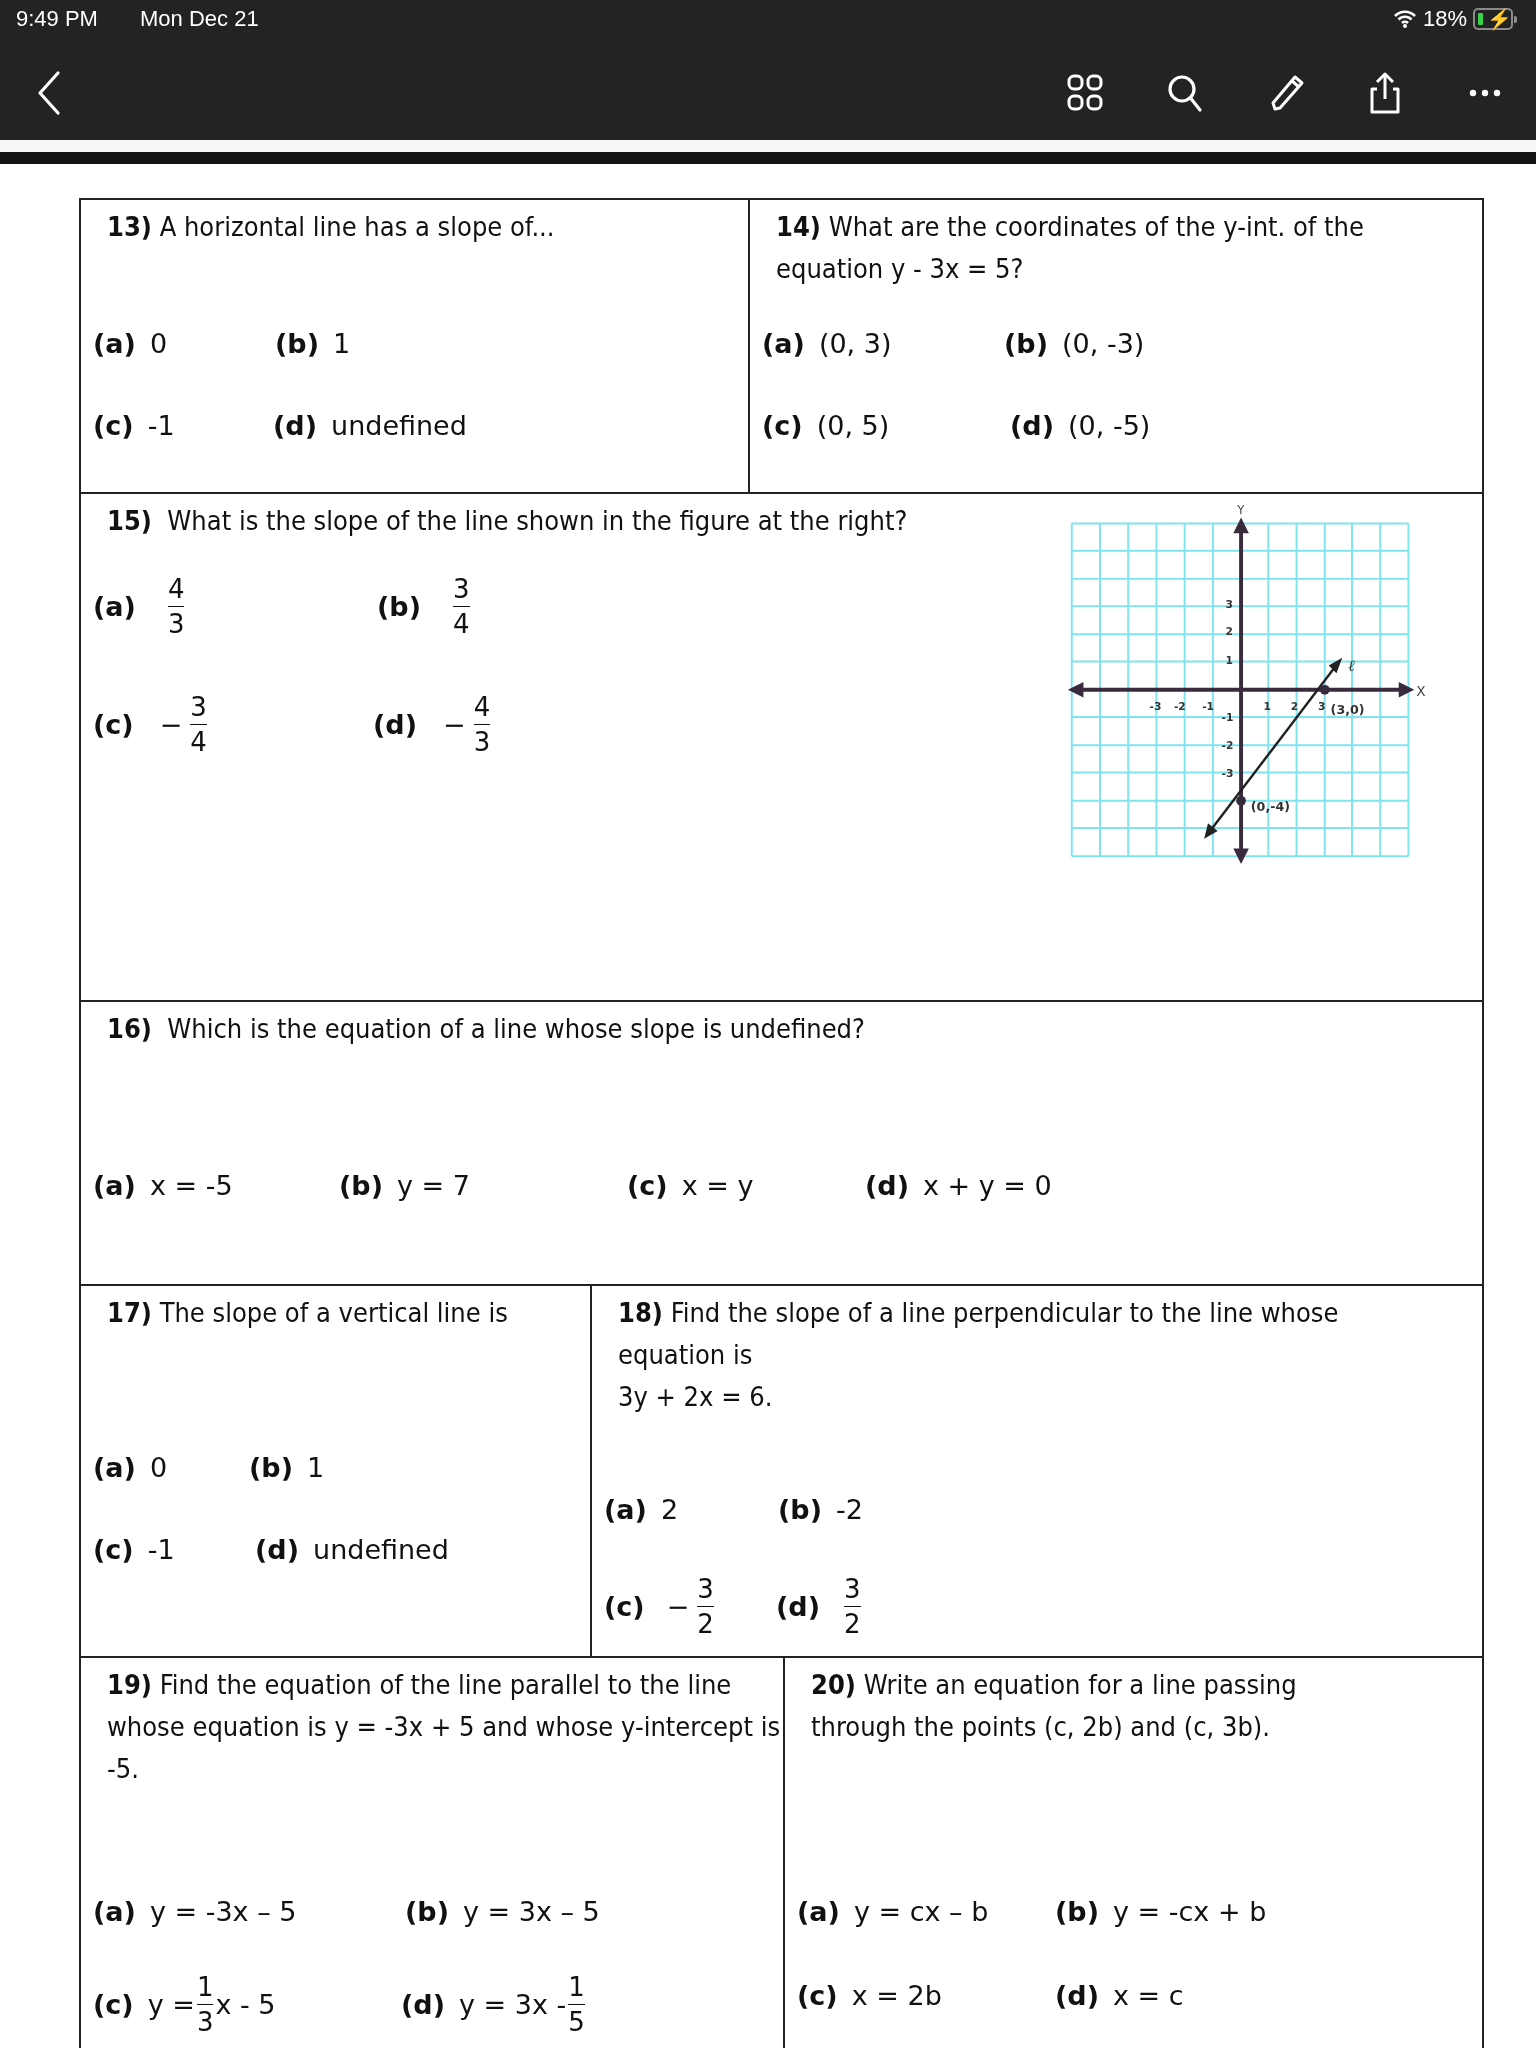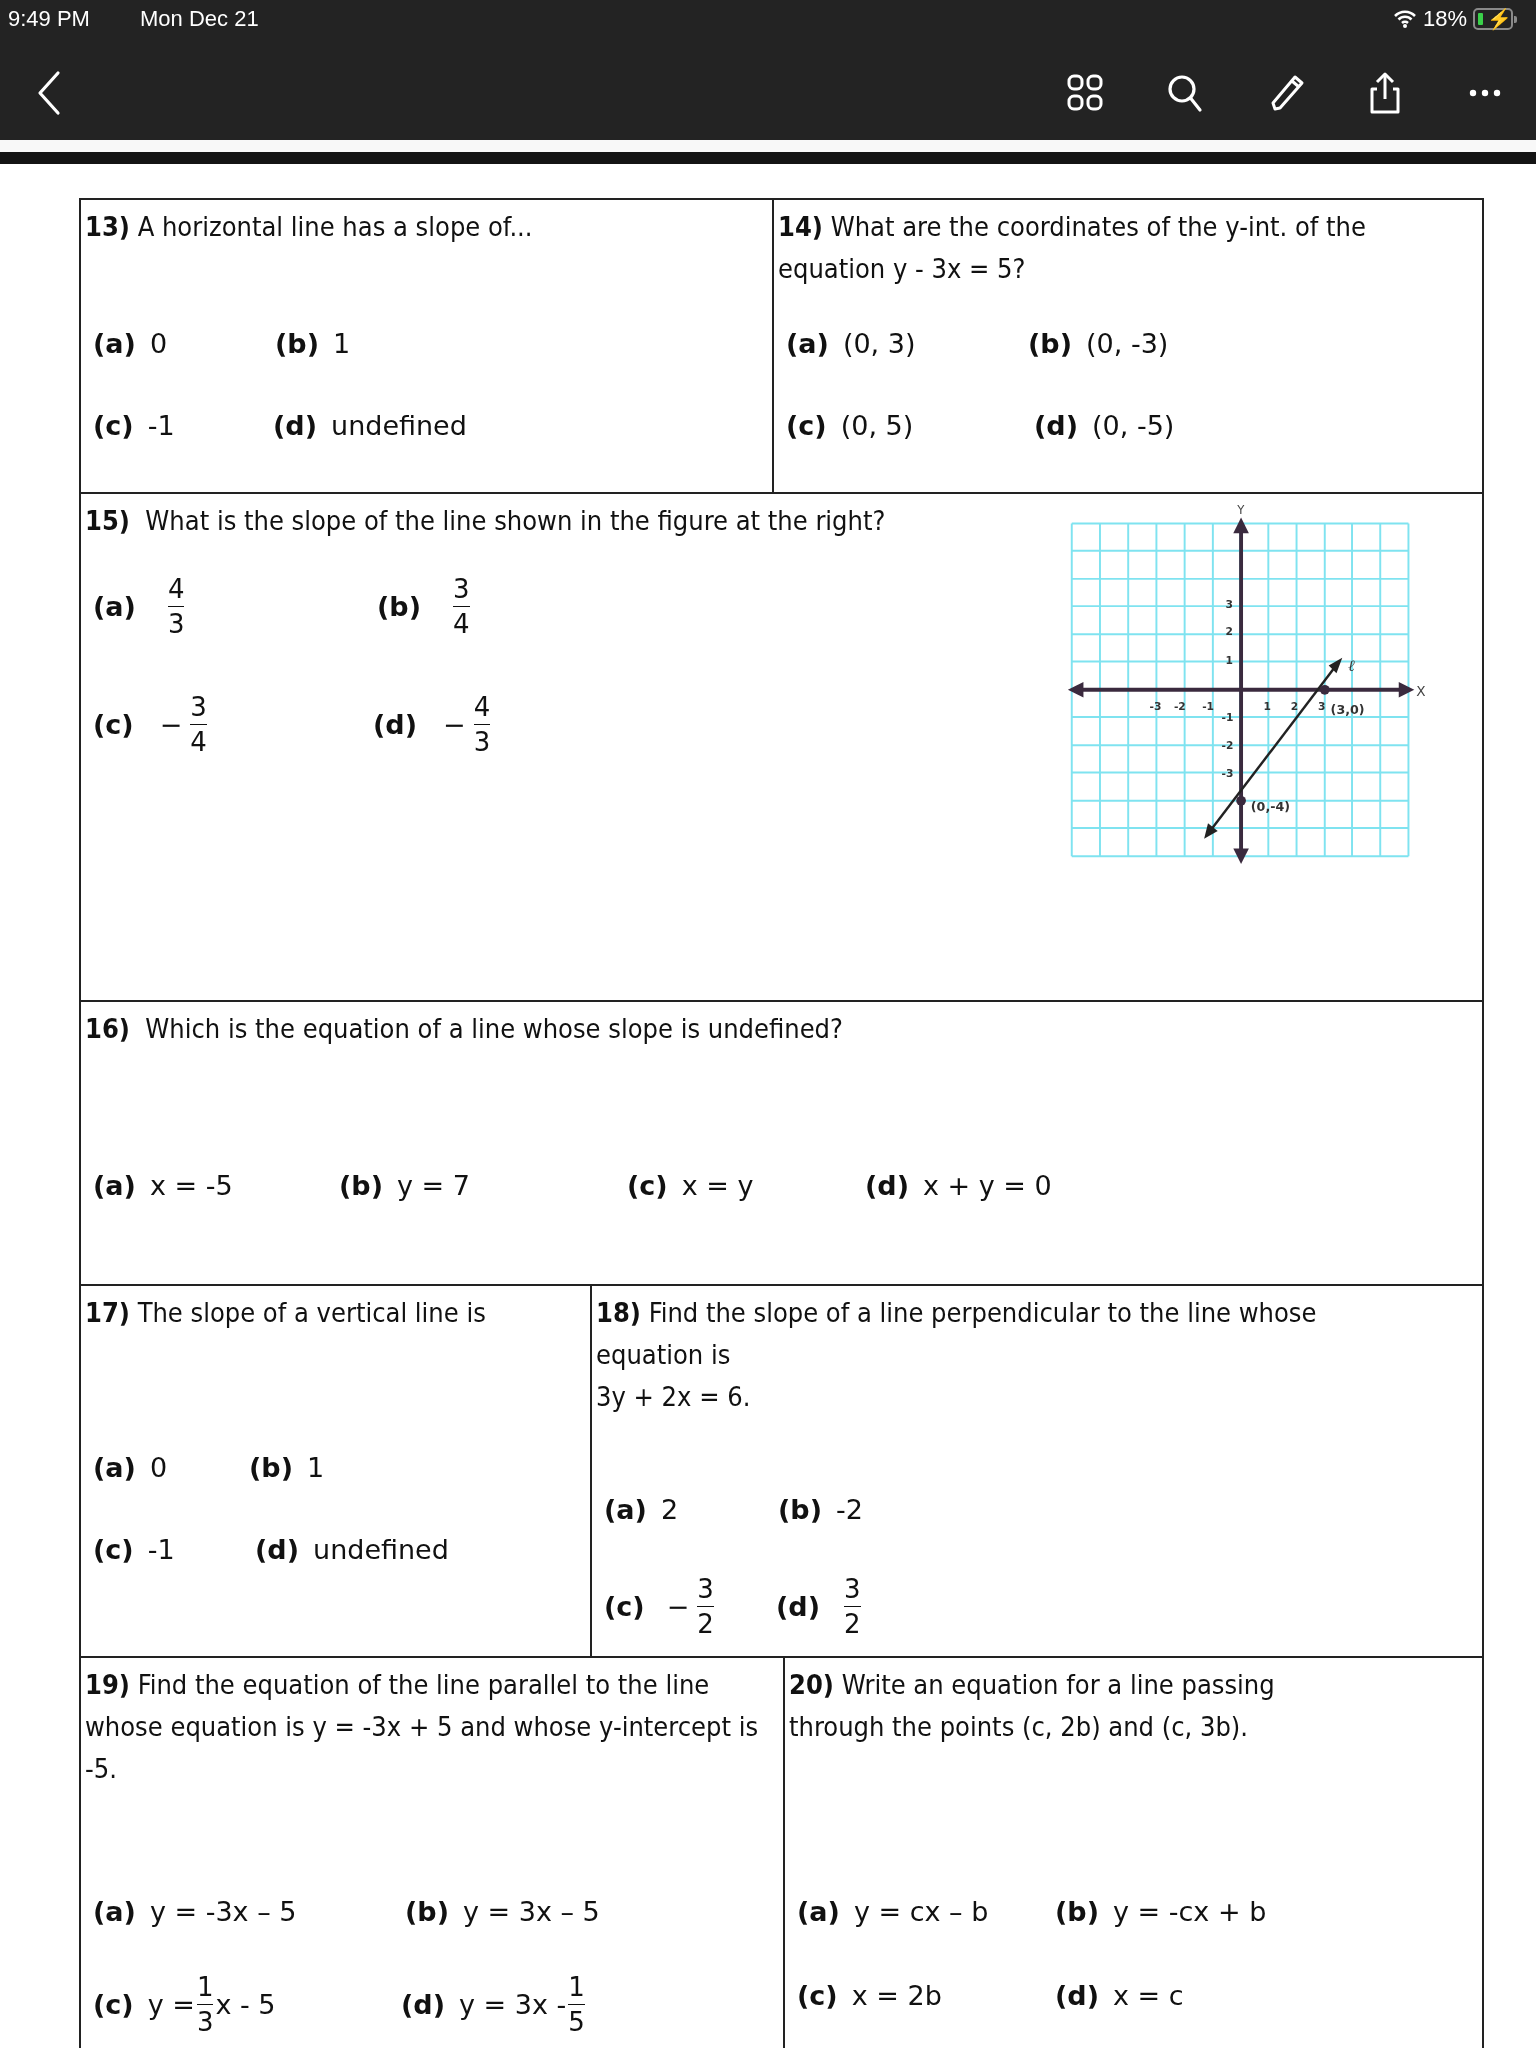--- a/index.html
+++ b/index.html
@@ -1,38 +1,38 @@
 <!DOCTYPE html>
 <html><head>
   <meta charset="utf-8">
   <style>
     * { box-sizing: border-box; margin: 0; padding: 0; }
     html, body { width: 1536px; height: 2048px; overflow: hidden; background: #ffffff; }
     body { font-family: "DejaVu Sans", sans-serif; color: #111; position: relative; }
 
     
     .statusbar { position: absolute; left: 0; top: 0; width: 1536px; height: 40px; background: #232323; color: #fff; font-family: "Liberation Sans", sans-serif; font-size: 22px; }
-    .statusbar .time { position: absolute; left: 8px; top: 6px; }
+    .statusbar .time { position: absolute; left: 16px; top: 6px; }
     .statusbar .date { position: absolute; left: 140px; top: 6px; }
     .statusbar .right { position: absolute; right: 23px; top: 6px; display: flex; align-items: center; gap: 6px; }
     .battery { width: 40px; height: 22px; border: 2px solid #8a8a8a; border-radius: 5px; position: relative; display: inline-block; }
     .battery .fill { position: absolute; left: 3px; top: 3px; width: 5px; height: 12px; background: #3ad14a; border-radius: 1px; }
     .battery .bolt { position: absolute; left: 12px; top: -3px; font-size: 20px; color: #fff; }
     .battery .nub { position: absolute; right: -6px; top: 6px; width: 3px; height: 7px; background: #8a8a8a; border-radius: 0 2px 2px 0; }
 
     .toolbar { position: absolute; left: 0; top: 40px; width: 1536px; height: 100px; background: #232323; }
     .tb-btn { position: absolute; top: 28px; width: 50px; height: 50px; display: flex; align-items: center; justify-content: center; cursor: pointer; }
     .strip-white { position: absolute; left: 0; top: 140px; width: 1536px; height: 12px; background: #f8f8f8; }
     .strip-black { position: absolute; left: 0; top: 152px; width: 1536px; height: 12px; background: #141414; }
 
     
     .sheet { position: absolute; left: 79px; top: 198px; width: 1405px; font-family: "DejaVu Sans", sans-serif; font-size: 27px; color: #111; }
     .row { position: relative; border: 2px solid #222; border-top: none; display: flex; }
     .row.first { border-top: 2px solid #222; }
-    .cell { position: relative; padding: 6px 4px; }
+    .cell { position: relative; padding: 6px 26px; }
     .cell + .cell { border-left: 2px solid #222; }
     .q { line-height: 42px; font-family: "DejaVu Sans Condensed", "DejaVu Sans", sans-serif; }
     .qn { font-weight: bold; }
     .opt { position: absolute; display: flex; align-items: center; white-space: nowrap; }
     .lbl { font-weight: bold; margin-right: 14px; }
     .frac { display: inline-flex; flex-direction: column; align-items: center; line-height: 1; margin: 0 2px; vertical-align: middle; }
     .frac .num { padding-bottom: 4px; border-bottom: 1.5px solid #111; font-size: 26px; }
     .frac .den { padding-top: 4px; font-size: 26px; }
     .neg { margin-right: 6px; }
 

